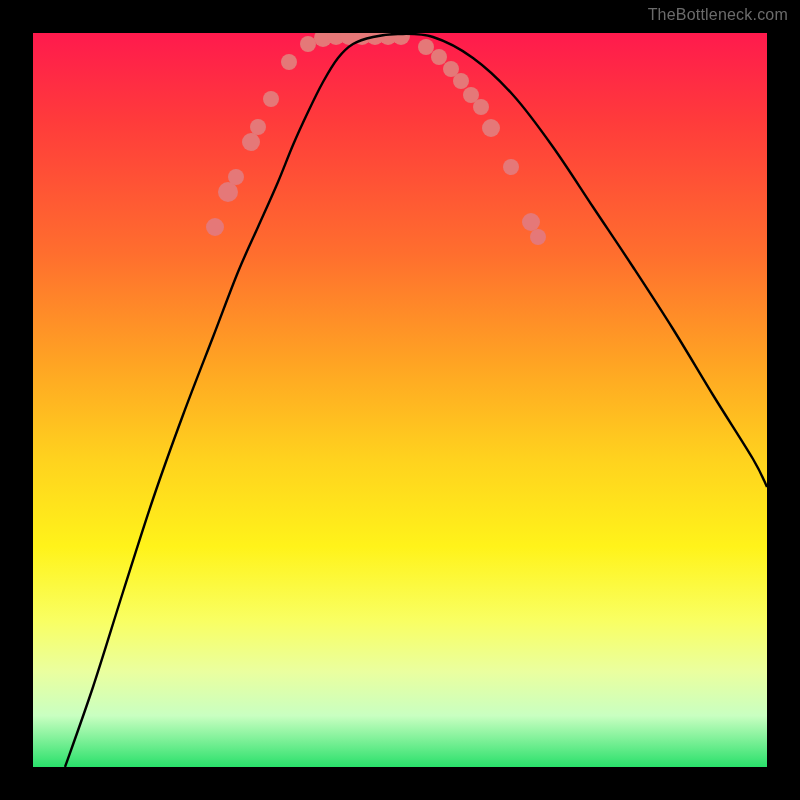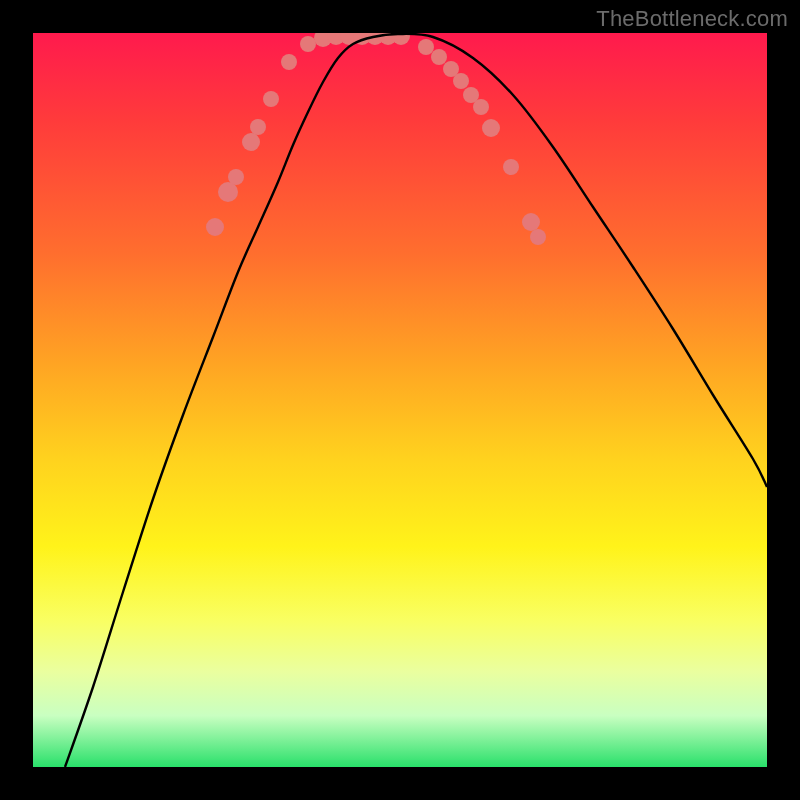--- a/index.html
+++ b/index.html
@@ -35,21 +35,21 @@
       #eaff9f 87%,
       #c9ffc1 93%,
       #29e06a 100%
     );
   }
   .watermark {
     position: absolute;
     top: 6px;
     right: 12px;
     color: #6b6b6b;
-    font-size: 22px;
+    font-size: 16px;
     font-weight: 500;
     letter-spacing: 0.2px;
     user-select: none;
   }
   svg.curve {
     position: absolute;
     left: 0; top: 0;
     width: 734px; height: 734px;
   }
 </style>

